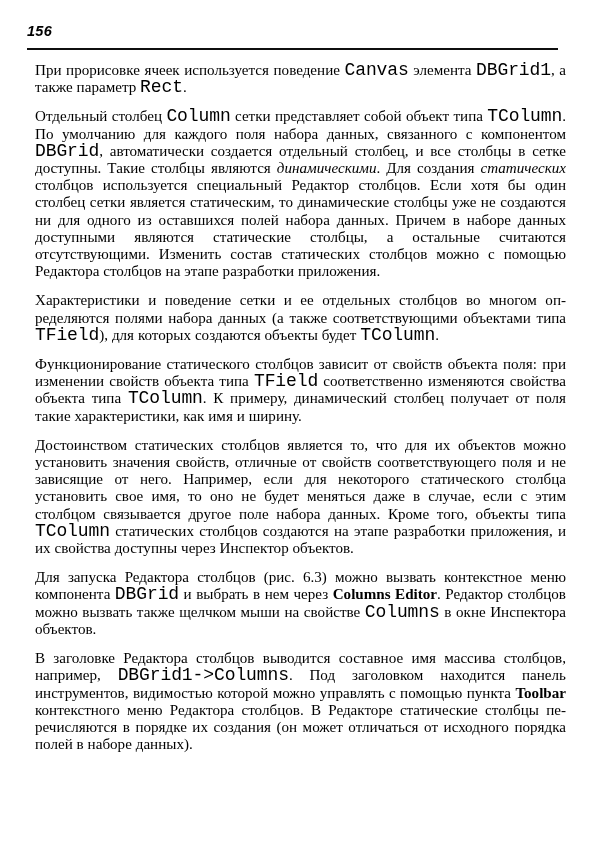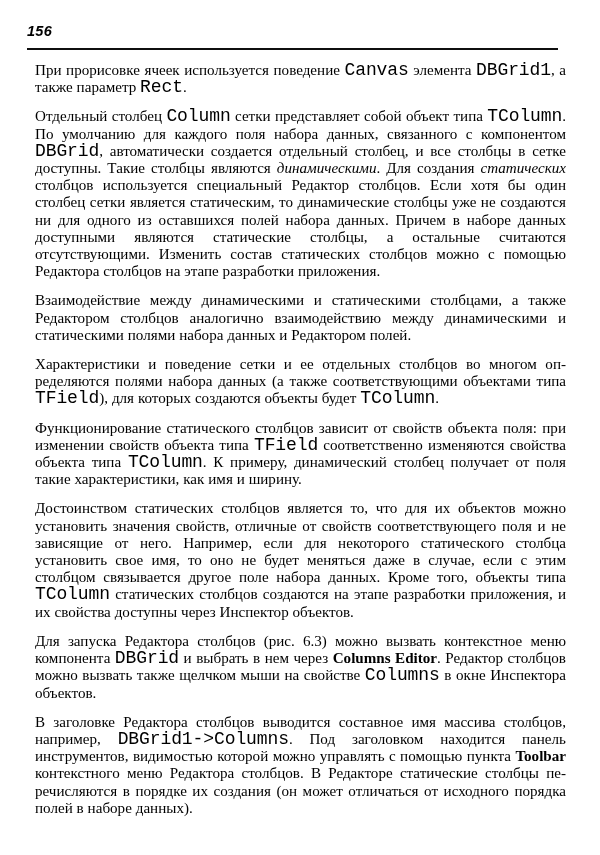--- a/index.html
+++ b/index.html
@@ -104,21 +104,20 @@
     <span class="folio">156</span>
   </div>
 
   <div class="column">
 
     <p class="para"><span>При прорисовке ячеек используется поведение </span><code>Canvas</code><span> элемента </span><code>DBGrid1</code><span>, а также параметр </span><code>Rect</code><span>.</span></p>
 
 
     <p class="para"><span>Отдельный столбец </span><code>Column</code><span> сетки представляет собой объект типа </span><code>TColumn</code><span>. По умолчанию для каждого поля набора данных, связанного с компонентом </span><code>DBGrid</code><span>, автоматически создается отдельный столбец, и все столбцы в сетке доступны. Такие столбцы являются </span><i>динамическими</i><span>. Для создания </span><i>статиче­ских</i><span> столбцов используется специальный Редактор столбцов. Если хотя бы один столбец сетки является статическим, то динамические столбцы уже не создаются ни для одного из оставшихся полей набора данных. Причем в наборе данных доступными являются статические столбцы, а остальные считаются отсутствующими. Изменить состав статических столбцов можно с помощью Редактора столбцов на этапе разработки приложения.</span></p>
 
-    <p class="para"><span>Взаимодействие между динамическими и статическими столбцами, а также Редактором столбцов аналогично взаимодействию между динамическими и статическими полями набора данных и Редактором полей.</span></p>
 
     <p class="para"><span>Характеристики и поведение сетки и ее отдельных столбцов во многом оп­ределяются полями набора данных (а также соответствующими объектами типа </span><code>TField</code><span>), для которых создаются объекты будет </span><code>TColumn</code><span>.</span></p>
 
     <p class="para"><span>Функционирование статического столбцов зависит от свойств объекта по­ля: при изменении свойств объекта типа </span><code>TField</code><span> соответственно изменяются свойства объекта типа </span><code>TColumn</code><span>. К примеру, динамический столбец получает от поля такие характеристики, как имя и ширину.</span></p>
 
     <p class="para"><span>Достоинством статических столбцов является то, что для их объектов можно установить значения свойств, отличные от свойств соответствующего поля и не зависящие от него. Например, если для некоторого статического столбца установить свое имя, то оно не будет меняться даже в случае, если с этим столбцом связывается другое поле набора данных. Кроме того, объекты ти­па </span><code>TColumn</code><span> статических столбцов создаются на этапе разработки приложе­ния, и их свойства доступны через Инспектор объектов.</span></p>
 
     <p class="para"><span>Для запуска Редактора столбцов (рис. 6.3) можно вызвать контекстное меню компонента </span><code>DBGrid</code><span> и выбрать в нем через </span><b>Columns Editor</b><span>. Редактор столб­цов можно вызвать также щелчком мыши на свойстве </span><code>Columns</code><span> в окне Ин­спектора объектов.</span></p>
 
     <p class="para"><span>В заголовке Редактора столбцов выводится составное имя массива столбцов, например, </span><code>DBGrid1-&gt;Columns</code><span>. Под заголовком находится панель инструмен­тов, видимостью которой можно управлять с помощью пункта </span><b>Toolbar</b><span> кон­текстного меню Редактора столбцов. В Редакторе статические столбцы пе­речисляются в порядке их создания (он может отличаться от исходного порядка полей в наборе данных).</span></p>

